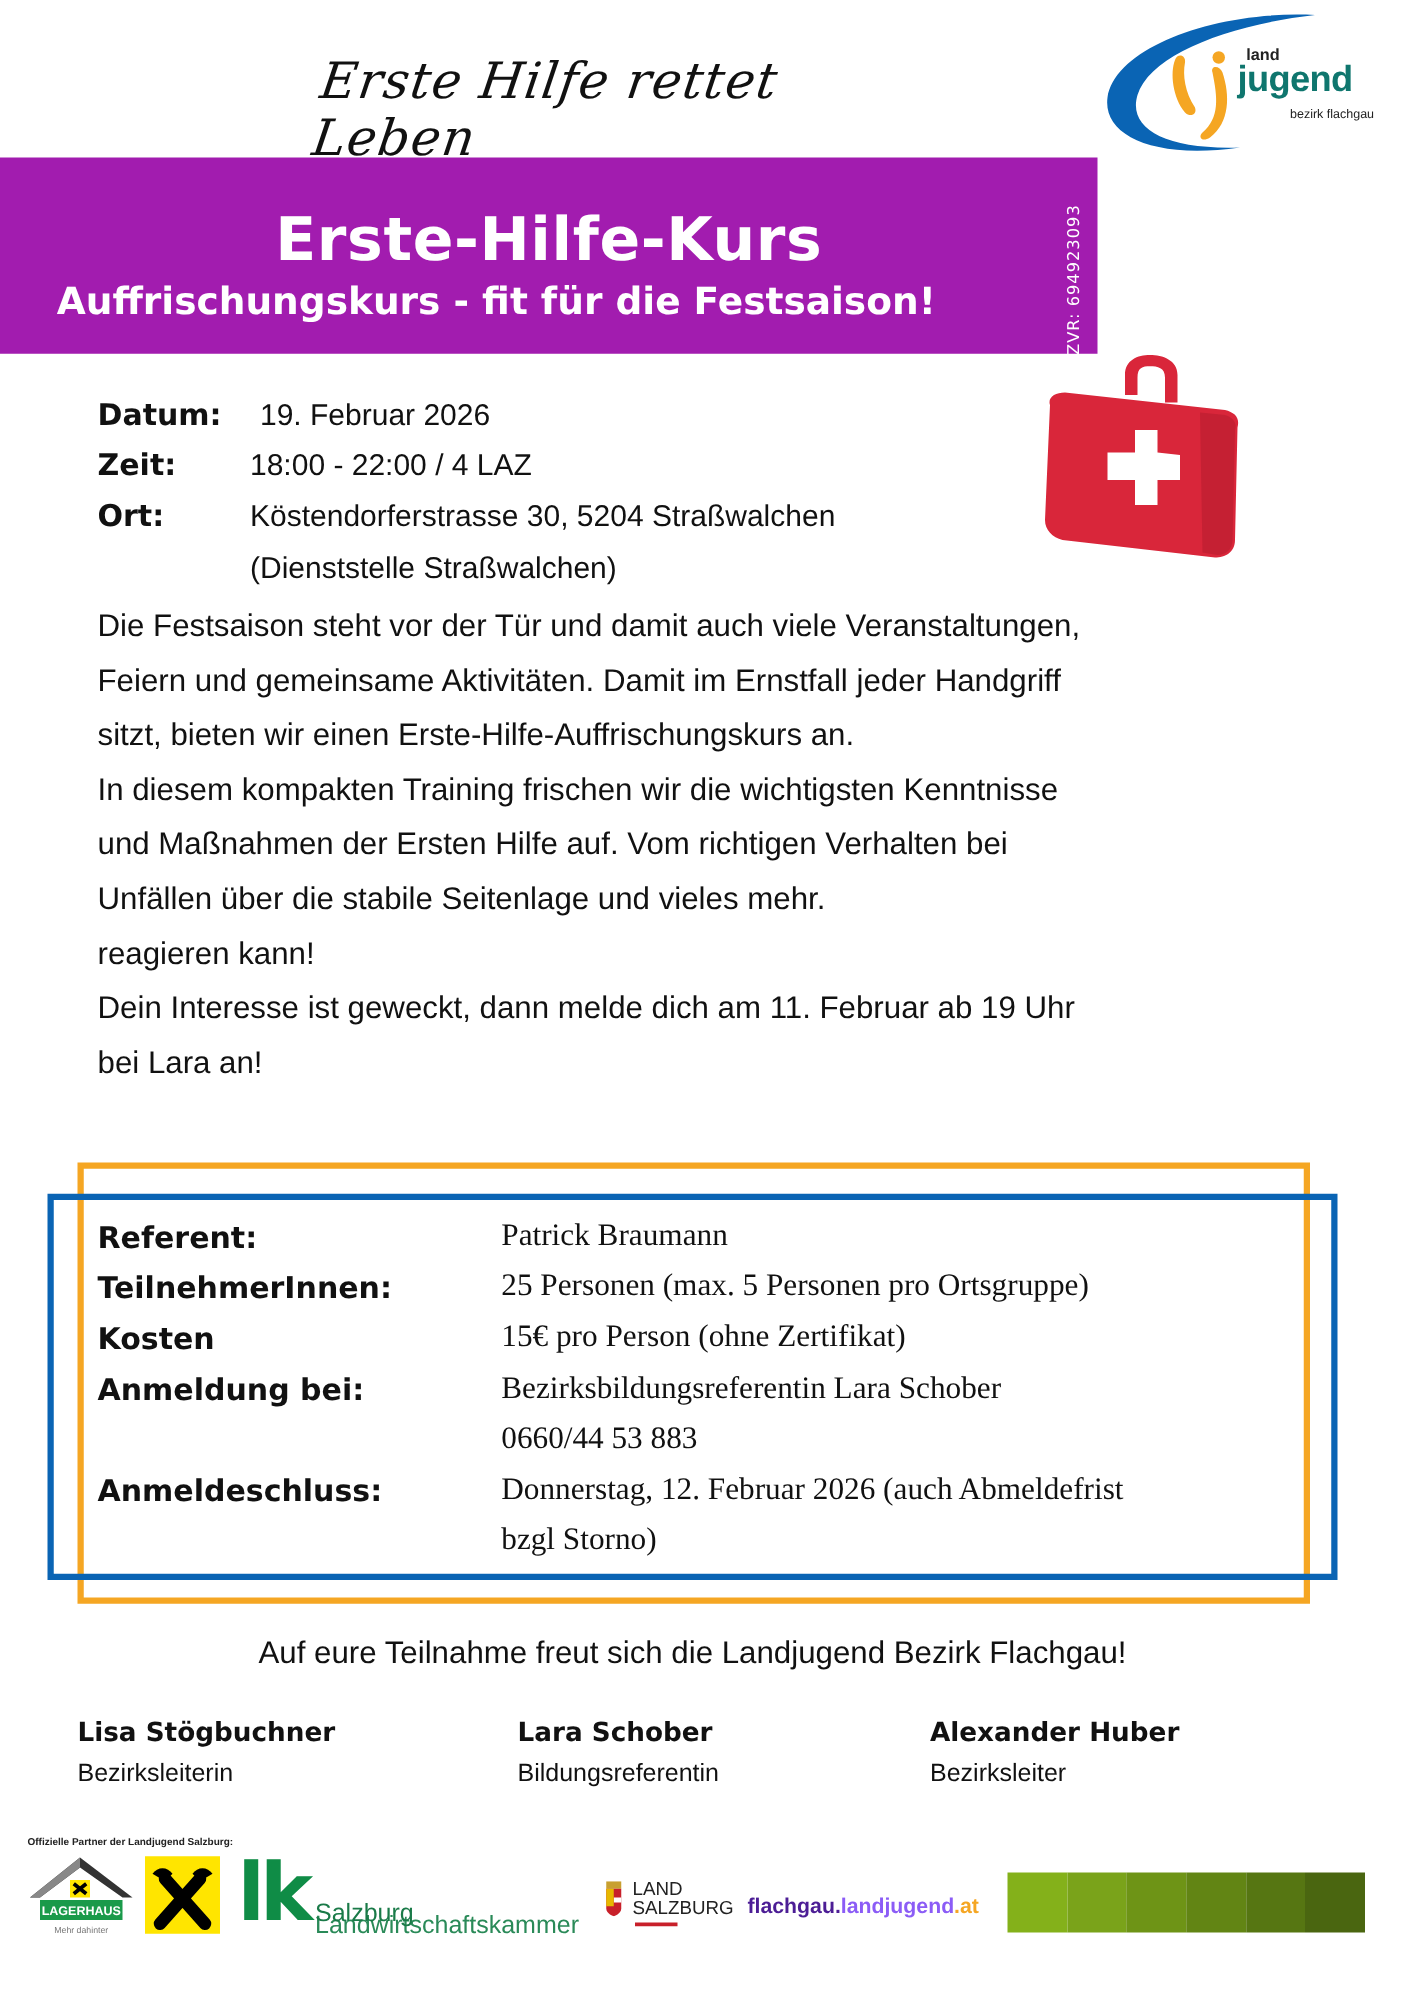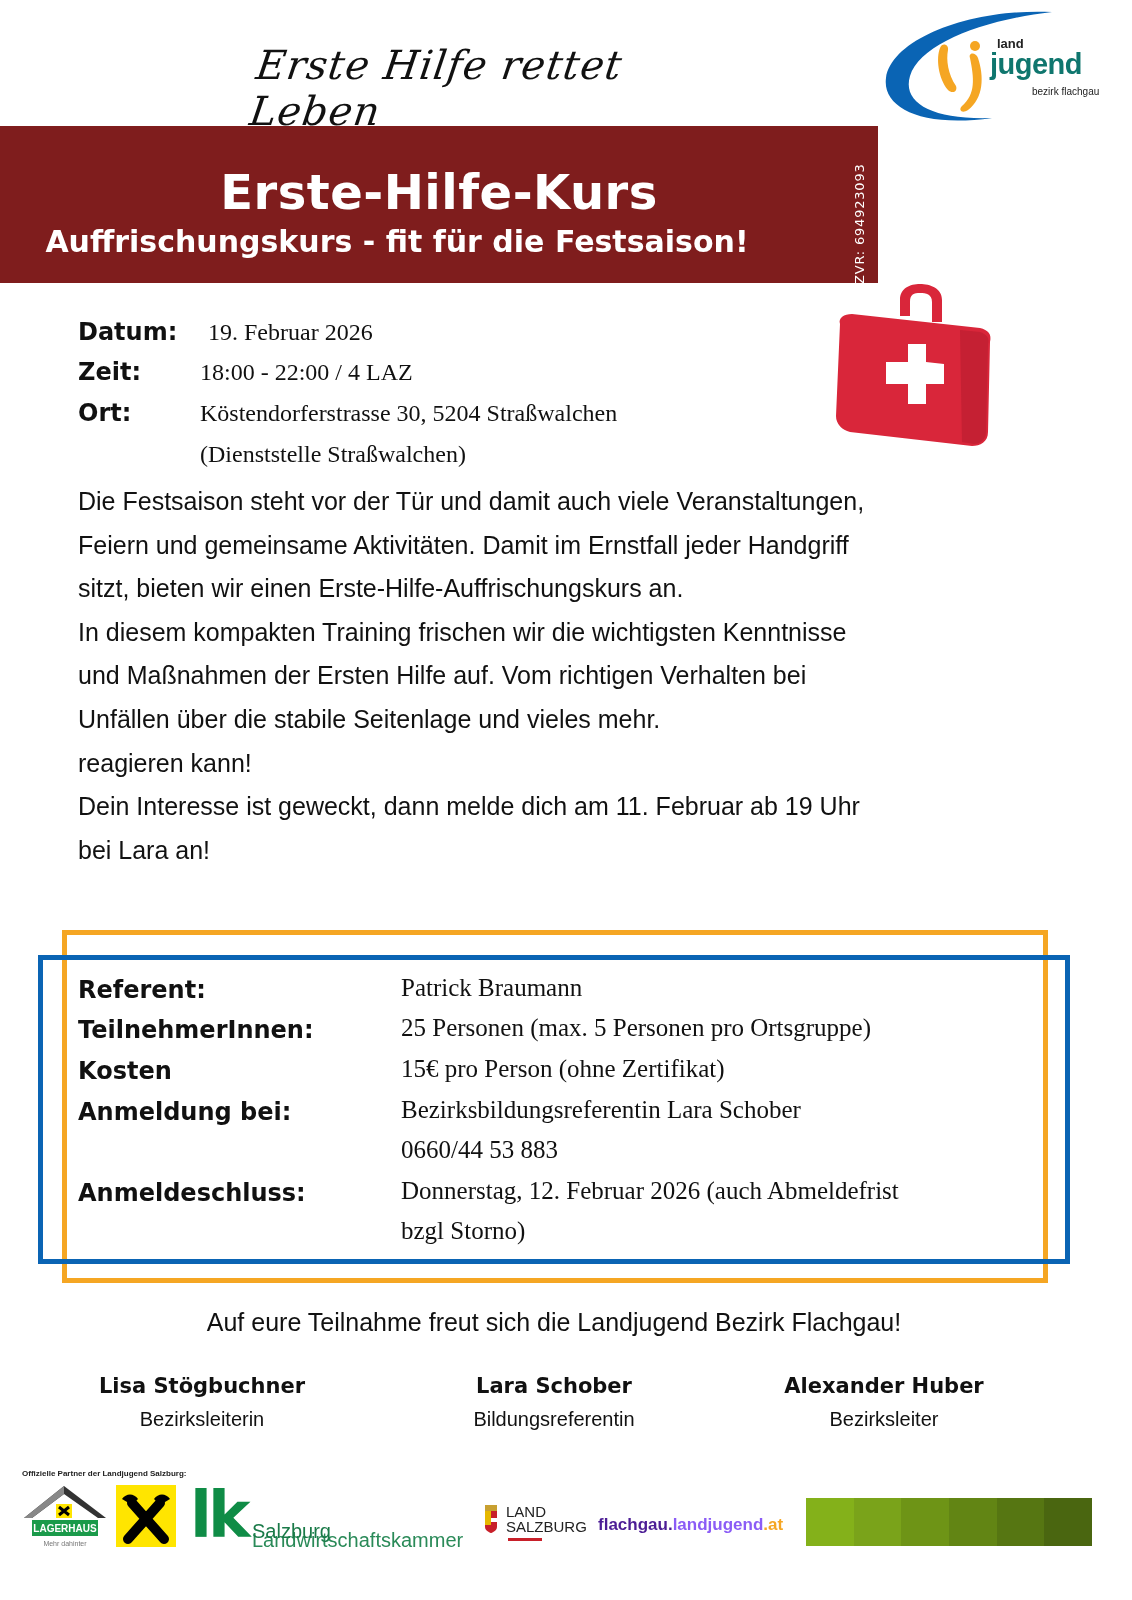--- a/index.html
+++ b/index.html
@@ -14,55 +14,55 @@
   }
 
   .logo { position: absolute; left: 882px; top: 8px; width: 230px; height: 120px; }
   .logo svg { position: absolute; left: 0; top: 0; }
   .logo .logo-land { position: absolute; left: 115px; top: 28px; font-family: "Liberation Sans", sans-serif; font-weight: bold; font-size: 13px; color: #222; }
   .logo .logo-jugend { position: absolute; left: 108px; top: 40px; font-family: "Liberation Sans", sans-serif; font-weight: bold; font-size: 29px; color: #0f766e; letter-spacing: -0.5px; }
   .logo .logo-bezirk { position: absolute; left: 150px; top: 78px; font-family: "Liberation Sans", sans-serif; font-size: 10px; color: #222; }
 
   .banner {
     position: absolute; left: 0; top: 126px; width: 878px; height: 157px;
-    background: #7f1d1d; color: #fff; text-align: center;
+    background: #a21caf; color: #fff; text-align: center;
   }
   .banner .b-title { position: absolute; left: 0; width: 878px; top: 38px; font-family: "DejaVu Sans", sans-serif; font-weight: bold; font-size: 48px; letter-spacing: 0.5px; }
   .banner .b-sub { position: absolute; left: 0; width: 794px; top: 98px; font-family: "DejaVu Sans", sans-serif; font-weight: bold; font-size: 30px; }
   .banner .zvr {
     position: absolute; left: 852px; top: 38px; width: 20px; height: 120px;
     writing-mode: vertical-rl; transform: rotate(180deg);
     font-family: "DejaVu Sans", sans-serif; font-size: 13px; color: #fff; letter-spacing: 0.8px;
     white-space: nowrap;
   }
 
   .kit { position: absolute; left: 830px; top: 282px; width: 166px; height: 170px; }
 
   .details { position: absolute; left: 78px; top: 312px; font-size: 24px; line-height: 41px; }
   .details .row { position: absolute; white-space: nowrap; }
   .details .lbl { font-family: "DejaVu Sans", sans-serif; font-weight: bold; }
-  .details .val { font-family: Liberation Serif, serif; }
+  .details .val { font-family: Liberation Sans, sans-serif; }
 
   .body-text {
     position: absolute; left: 78px; top: 480px; width: 900px;
     font-family: "Liberation Sans", sans-serif; font-size: 25px; line-height: 43.6px; color: #111;
   }
   .body-text p { white-space: nowrap; }
 
   .box-orange { position: absolute; left: 62px; top: 930px; width: 986px; height: 353px; border: 5px solid #f5a623; }
   .box-blue { position: absolute; left: 38px; top: 955px; width: 1032px; height: 309px; border: 5px solid #0a64b4; }
 
   .info { position: absolute; left: 78px; top: 970px; font-size: 24px; }
   .info .i-row { position: absolute; white-space: nowrap; }
   .info .i-lbl { font-family: "DejaVu Sans", sans-serif; font-weight: bold; font-size: 24px; }
   .info .i-val { font-family: Liberation Serif, serif; font-size: 25px; }
 
   .thanks { position: absolute; left: 0; width: 1108px; top: 1308px; text-align: center; font-family: "Liberation Sans", sans-serif; font-size: 25px; }
 
-  .sig { position: absolute; top: 1374px; width: 280px; text-align: center; }
+  .sig { position: absolute; top: 1374px; width: 280px; text-align: left; }
   .sig .s-name { font-family: "DejaVu Sans", sans-serif; font-weight: bold; font-size: 21px; display: block; }
   .sig .s-role { font-family: "Liberation Sans", sans-serif; font-size: 20px; display: block; margin-top: 10px; }
 
   .partners-label { position: absolute; left: 22px; top: 1469px; font-family: "Liberation Sans", sans-serif; font-weight: bold; font-size: 8px; color: #222; }
   .lagerhaus { position: absolute; left: 22px; top: 1484px; width: 86px; height: 66px; }
   .raiffeisen { position: absolute; left: 116px; top: 1485px; width: 60px; height: 62px; background: #ffe500; }
   .lk { position: absolute; left: 190px; top: 1484px; width: 280px; height: 64px; text-align: center; }
   .lk .lk-mark { position: absolute; left: 0; top: -6px; font-family: "DejaVu Sans", sans-serif; font-weight: bold; font-size: 64px; color: #0f8c46; letter-spacing: -4px; }
   .lk .lk-t1 { position: absolute; left: 62px; top: 14px; font-family: "Liberation Sans", sans-serif; font-size: 20px; color: #2a8a58; white-space: nowrap; margin-top: 31px; }
   .lk .lk-t2 { position: absolute; left: 62px; top: 36px; font-family: "Liberation Sans", sans-serif; font-size: 20px; color: #1a7a48; }

